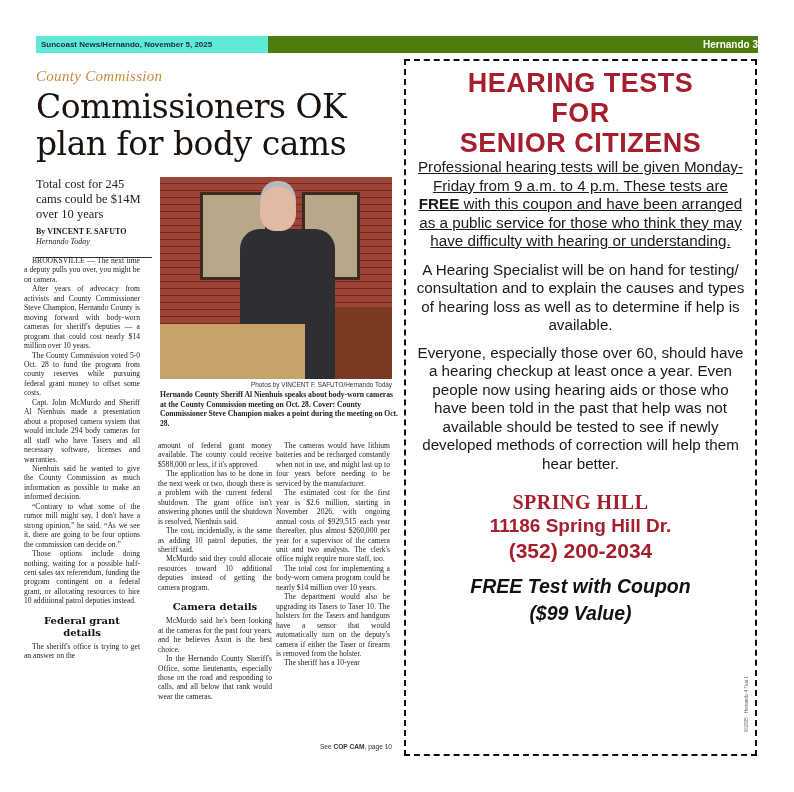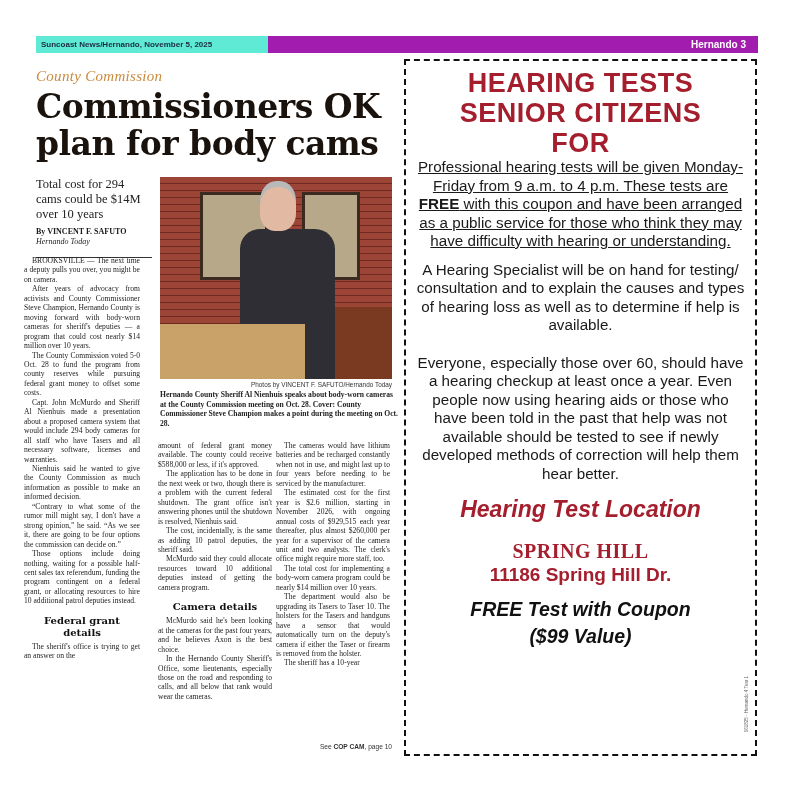--- a/index.html
+++ b/index.html
@@ -1,23 +1,23 @@
 <!DOCTYPE html>
 <html><head>
 <meta charset="utf-8">
 <style>
   * { box-sizing: border-box; margin: 0; padding: 0; }
   body { width: 794px; height: 792px; background: #fff; position: relative; overflow: hidden; font-family: "Liberation Serif", serif; color: #1a1a1a; }
 
   .header-bar { position: absolute; left: 36px; top: 36px; width: 722px; height: 17px; display: flex; }
   .header-left { width: 232px; background: #5eead4; font-family: "Liberation Sans", sans-serif; font-weight: bold; font-size: 8px; line-height: 17px; padding-left: 5px; color: #1b2a44; }
-  .header-right { flex: 1; background: #a21caf; color: #fff; font-family: "Liberation Sans", sans-serif; font-weight: bold; font-size: 10px; line-height: 17px; text-align: right; padding-right: 12px; }
+  .header-right { flex: 1; background: #4d7c0f; color: #fff; font-family: "Liberation Sans", sans-serif; font-weight: bold; font-size: 10px; line-height: 17px; text-align: right; }
 
   .kicker { position: absolute; left: 36px; top: 68px; font-family: "Liberation Serif", serif; font-style: italic; color: #c98a3c; font-size: 15px; letter-spacing: 0.3px; }
-  .headline { position: absolute; left: 36px; top: 88px; width: 360px; font-family: "DejaVu Serif", serif; font-weight: bold; font-size: 33px; line-height: 37px; color: #1a120c; letter-spacing: -0.5px; }
+  .headline { position: absolute; left: 36px; top: 88px; width: 360px; font-family: "DejaVu Serif", serif; font-weight: normal; font-size: 33px; line-height: 37px; color: #1a120c; letter-spacing: -0.5px; }
 
   .deck { position: absolute; left: 36px; top: 177px; width: 116px; font-size: 12.5px; line-height: 15px; color: #222; }
   .byline { position: absolute; left: 36px; top: 227px; width: 116px; font-size: 8px; line-height: 10px; border-bottom: 1px solid #333; padding-bottom: 10px; }
   .byline b { display: block; font-weight: bold; }
   .byline i { display: block; font-style: italic; }
 
   .col { position: absolute; font-size: 7.6px; line-height: 9.45px; text-align: justify; color: #222; }
   .col p { text-indent: 8px; }
   .col1 { left: 24px; top: 256px; width: 116px; }
   .col2 { left: 158px; top: 441px; width: 114px; }
@@ -38,39 +38,39 @@
   .caption { position: absolute; left: 160px; top: 390px; width: 238px; font-family: "Liberation Serif", serif; font-weight: bold; font-size: 7.6px; line-height: 9.5px; color: #222; }
 
   .see-more { position: absolute; left: 300px; top: 743px; width: 92px; text-align: right; font-family: "Liberation Sans", sans-serif; font-size: 6.6px; color: #333; }
   .see-more b { font-weight: 900; }
 
   .ad { position: absolute; left: 404px; top: 59px; width: 353px; height: 697px; border: 2.5px dashed #111; text-align: center; font-family: "Liberation Sans", sans-serif; }
   .ad-title { color: #a51e2d; font-weight: bold; font-size: 27px; line-height: 30px; letter-spacing: 0.5px; margin-top: 7px; }
   .ad-p { font-size: 15.2px; line-height: 18.5px; color: #1a1a1a; margin: 0 10px; }
   .ad-p1 { margin-top: 0; text-decoration: underline; }
   .ad-p2 { margin-top: 10px; text-align: center; }
-  .ad-p3 { margin-top: 19px; }
+  .ad-p3 { margin-top: 9px; }
   .ad-loc-title { color: #a51e2d; font-weight: bold; font-style: italic; font-size: 23px; line-height: 26px; margin-top: 13px; }
   .ad-city { color: #a51e2d; font-weight: bold; font-size: 20px; line-height: 22px; margin-top: 18px; letter-spacing: 0.5px; font-family: Liberation Serif, serif; }
   .ad-addr { color: #a51e2d; font-weight: bold; font-size: 19px; line-height: 25px; }
   .ad-phone { color: #a51e2d; font-weight: bold; font-size: 21px; line-height: 26px; }
   .ad-free { color: #111; font-weight: bold; font-style: italic; font-size: 19.5px; line-height: 27px; margin-top: 9px; }
   .ad-code { position: absolute; right: 6px; bottom: 22px; writing-mode: vertical-rl; transform: rotate(180deg); font-size: 4.5px; color: #666; }
 </style>
 </head>
 <body>
 
 <div class="header-bar">
   <div class="header-left">Suncoast News/Hernando, November 5, 2025</div>
   <div class="header-right">Hernando 3</div>
 </div>
 
 <div class="kicker">County Commission</div>
 <h1 class="headline">Commissioners OK plan for body cams</h1>
-<div class="deck">Total cost for 294 cams could be $14M over 10 years</div>
+<div class="deck">Total cost for 245 cams could be $14M over 10 years</div>
 <div class="byline">
   <b>By VINCENT F. SAFUTO</b>
   <i>Hernando Today</i>
 </div>
 
 <div class="col col1">
   <p>BROOKSVILLE — The next time a deputy pulls you over, you might be on camera.</p>
   <p>After years of advocacy from activists and County Commissioner Steve Champion, Hernando County is moving forward with body-worn cameras for sheriff's deputies — a program that could cost nearly $14 million over 10 years.</p>
   <p>The County Commission voted 5-0 Oct. 28 to fund the program from county reserves while pursuing federal grant money to offset some costs.</p>
   <p>Capt. John McMurdo and Sheriff Al Nienhuis made a presentation about a proposed camera system that would include 294 body cameras for all staff who have Tasers and all necessary software, licenses and warranties.</p>
@@ -111,27 +111,27 @@
   <p>The sheriff has a 10-year</p>
 </div>
 
 <div class="see-more">
   <span>See </span><b>COP CAM</b><span>, page 10</span>
 </div>
 
 <div class="ad">
   <div class="ad-title">
     <div>HEARING TESTS</div>
+    <div>FOR</div>
     <div>SENIOR CITIZENS</div>
-    <div>FOR</div>
   </div>
   <p class="ad-p ad-p1"><span>Professional hearing tests will be given Monday-Friday from 9 a.m. to 4 p.m. These tests are </span><b>FREE</b><span> with this coupon and have been arranged as a public service for those who think they may have difficulty with hearing or understanding.</span></p>
   <p class="ad-p ad-p2">A Hearing Specialist will be on hand for testing/ consultation and to explain the causes and types of hearing loss as well as to determine if help is available.</p>
   <p class="ad-p ad-p3">Everyone, especially those over 60, should have a hearing checkup at least once a year. Even people now using hearing aids or those who have been told in the past that help was not available should be tested to see if newly developed methods of correction will help them hear better.</p>
-  <div class="ad-loc-title">Hearing Test Location</div>
   <div class="ad-city">SPRING HILL</div>
   <div class="ad-addr">11186 Spring Hill Dr.</div>
+  <div class="ad-phone">(352) 200-2034</div>
   <div class="ad-free">
     <div>FREE Test with Coupon</div>
     <div>($99 Value)</div>
   </div>
   <div class="ad-code">061825 - Hernando    4 Tear 1</div>
 </div>
 
 </body></html>

